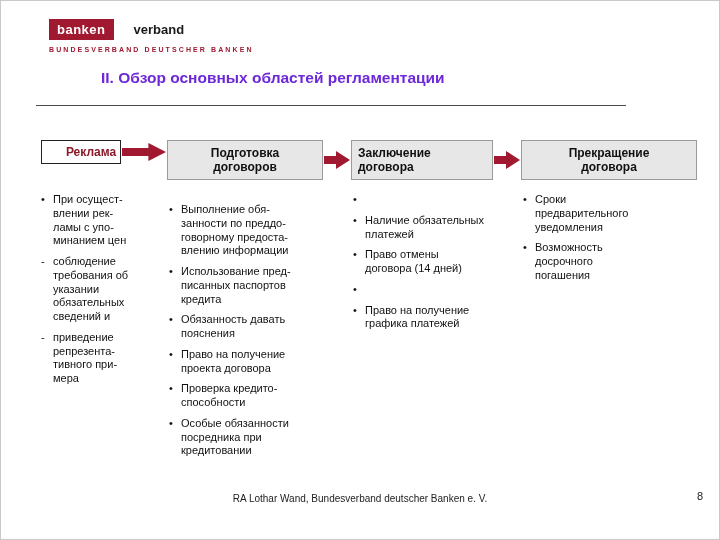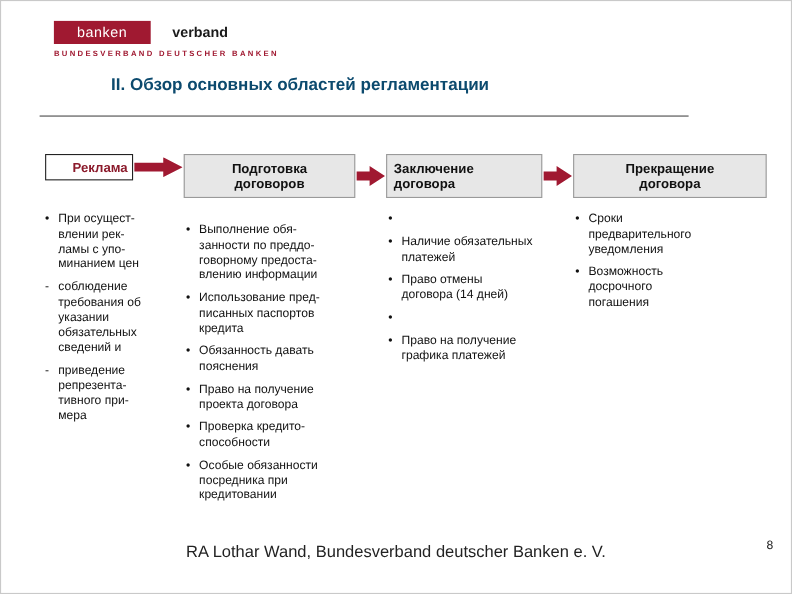--- a/index.html
+++ b/index.html
@@ -5,26 +5,26 @@
   html,body { margin:0; padding:0; background:#fff; }
   .slide {
     position:relative; width:720px; height:540px; background:#ffffff;
     font-family:"Liberation Sans", sans-serif; color:#111;
     border:1px solid #c9c9c9; box-sizing:border-box; overflow:hidden;
   }
 
   
   .logo { position:absolute; left:48px; top:18px; }
   .logo-row { display:flex; align-items:center; }
-  .logo-banken { background:#A01931; color:#fff; font-weight:normal; font-size:13px; padding:3px 21px; letter-spacing:.5px; }
+  .logo-banken { background:#A01931; color:#fff; font-weight:bold; font-size:13px; padding:3px 8px; letter-spacing:.5px; }
   .logo-verband { color:#1a1a1a; font-weight:bold; font-size:13px; padding-left:20px; }
   .logo-sub { margin-top:6px; color:#A01931; font-size:7px; font-weight:bold; letter-spacing:2.1px; white-space:nowrap; }
 
   
-  .title { position:absolute; left:100px; top:68px; margin:0; font-size:15.5px; font-weight:bold; color:#0c4a6e; }
+  .title { position:absolute; left:100px; top:68px; margin:0; font-size:15.5px; font-weight:bold; color:#6d28d9; }
   .title-rule { position:absolute; left:35px; top:104px; width:590px; border-top:1.5px solid #4a4a4a; }
 
   
   .hdr { position:absolute; box-sizing:border-box; font-weight:bold; font-size:12px;
          white-space:pre-line; display:flex; align-items:center; justify-content:center;
          text-align:center; line-height:1.2; }
   .hdr-reklama { left:40px; top:139px; width:80px; height:24px; background:#fff;
                  border:1.3px solid #222; color:#8B1A2B;padding-left:20px; }
   .hdr-gray { background:#E7E7E7; border:1px solid #9a9a9a; top:139px; height:40px; color:#111; }
   .hdr-2 { left:166px; width:156px; }
@@ -42,21 +42,21 @@
   .col { position:absolute; font-size:11px; color:#111; }
   .col1 { left:40px;  top:192px; width:126px; }
   .col2 { left:168px; top:202px; width:160px; }
   .col3 { left:352px; top:192px; width:162px; }
   .col4 { left:522px; top:192px; width:176px; }
   .item { display:flex; margin-bottom:7px; }
   .item .marker { flex:0 0 12px; width:12px; line-height:1.25; }
   .item .txt { white-space:pre-line; line-height:1.25; }
 
   
-  .footer { position:absolute; left:0; right:0; top:492px; text-align:center; font-size:15px; color:#222; }
+  .footer { position:absolute; left:0; right:0; top:492px; text-align:center; font-size:10px; color:#222; }
   .page-num { position:absolute; right:16px; top:489px; font-size:11px; color:#222; }
 </style>
 </head>
 <body>
 
 <div class="slide">
 
   <div class="logo">
     <div class="logo-row">
       <span class="logo-banken">banken</span>

